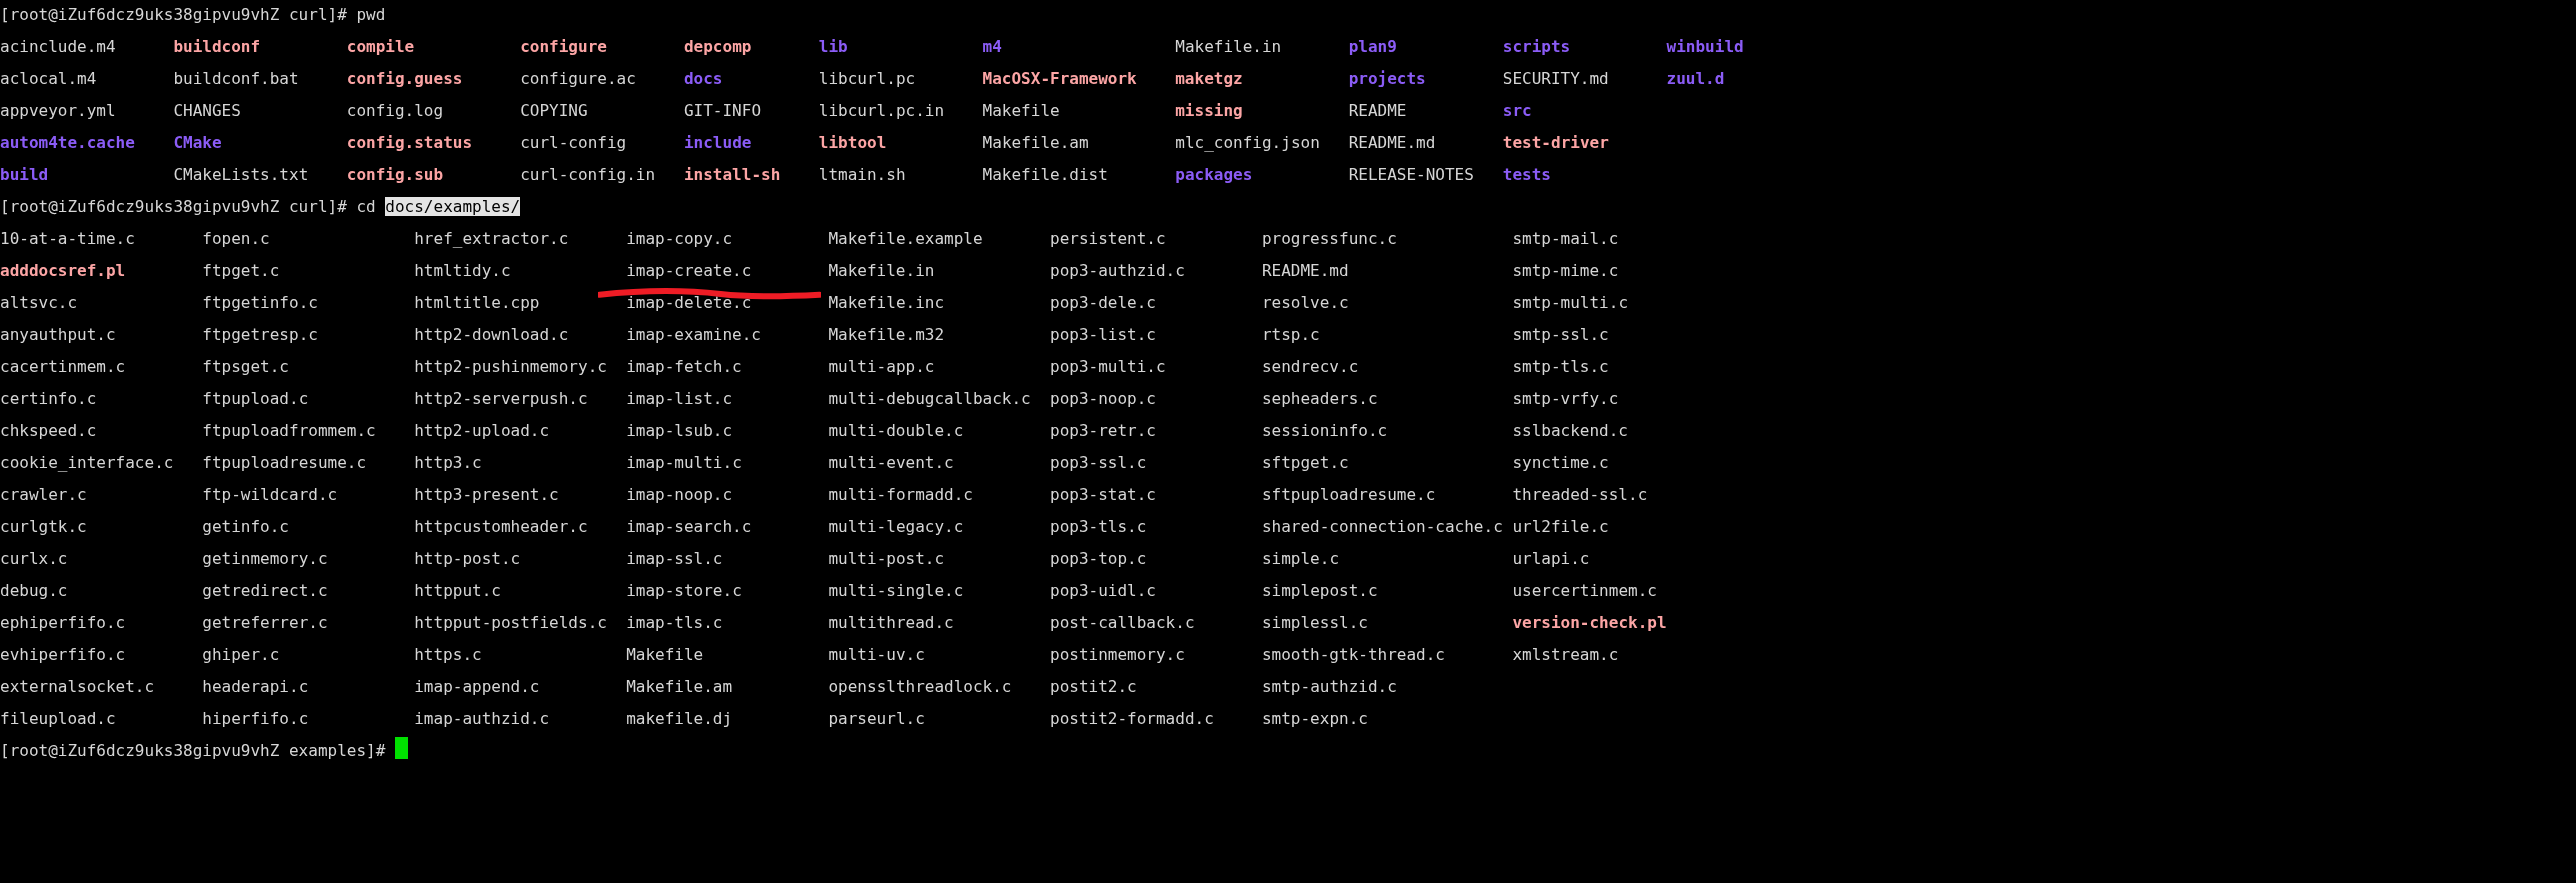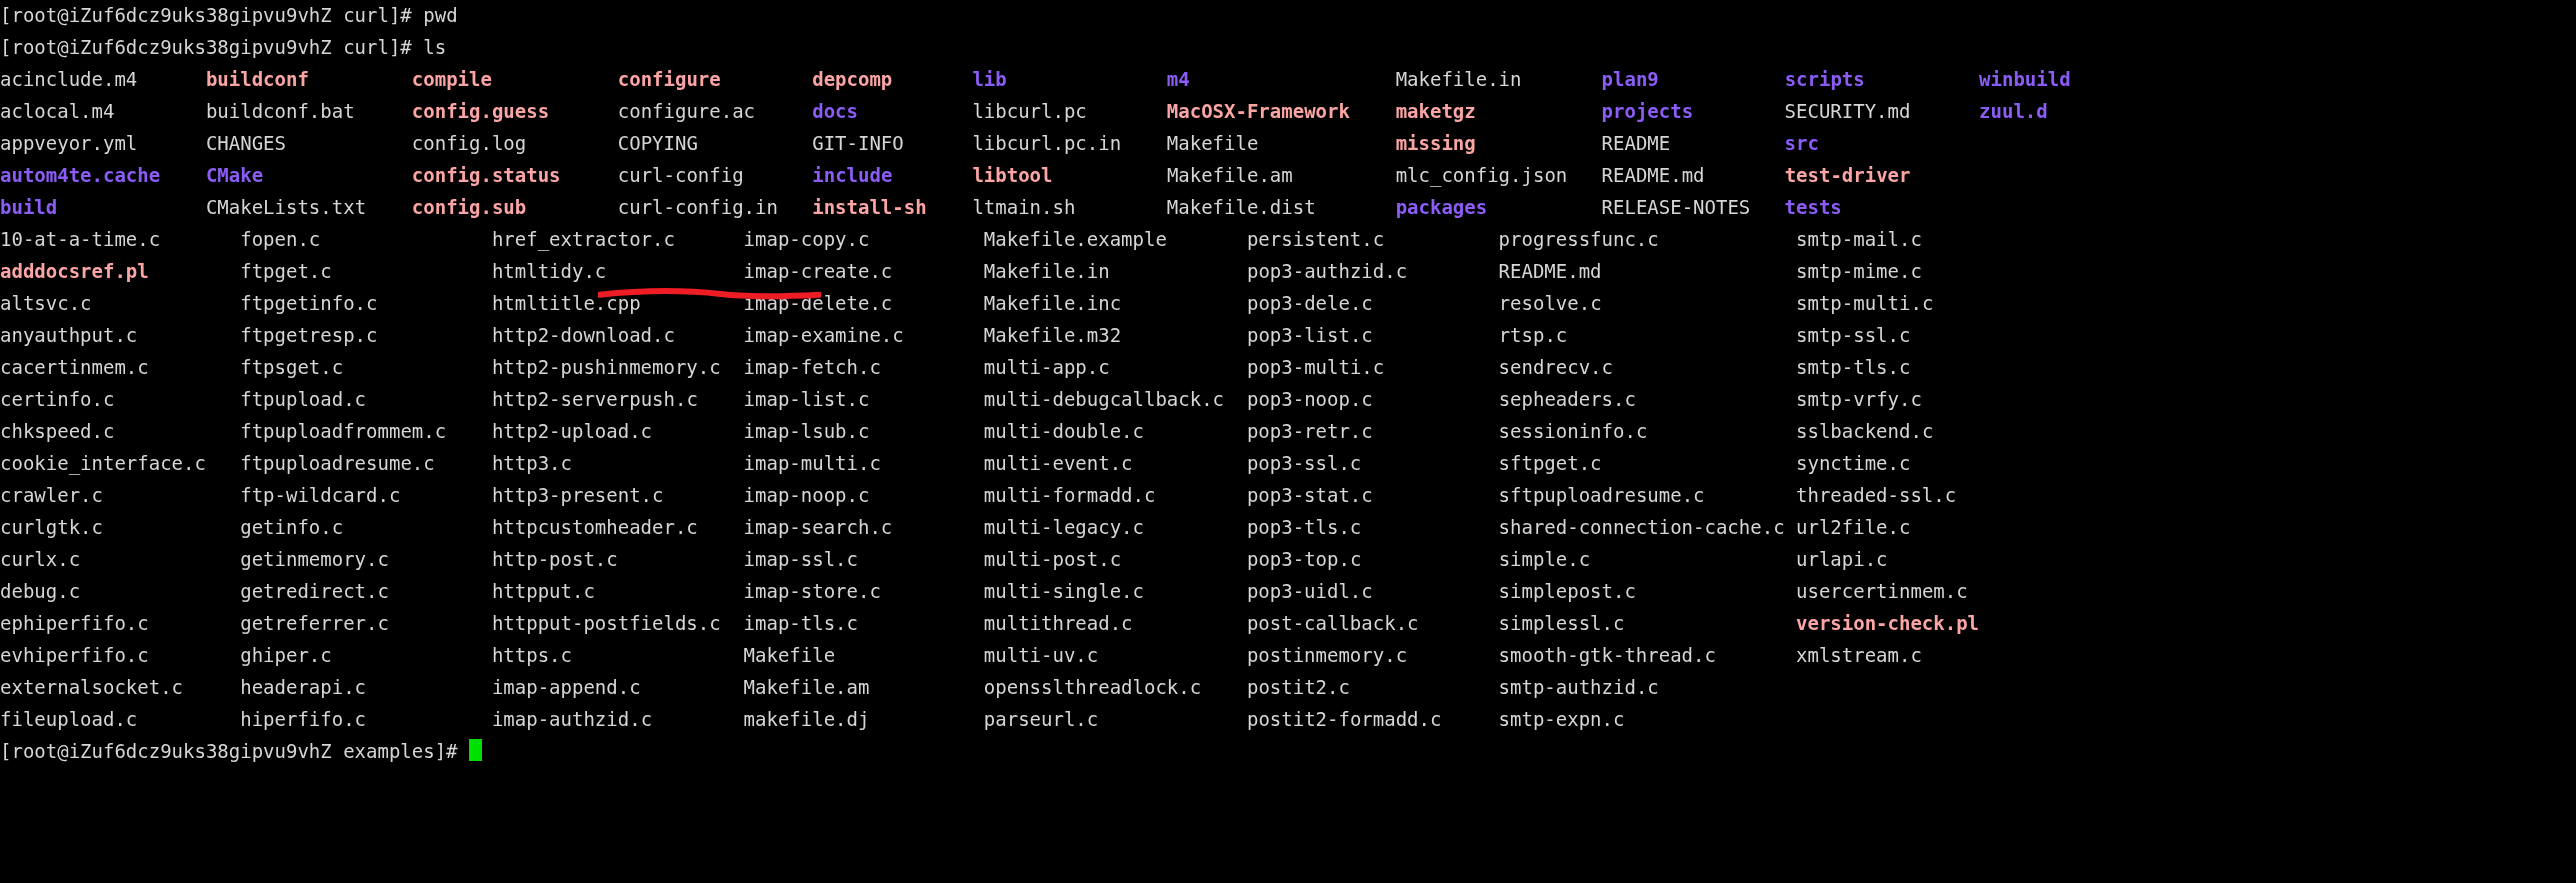--- a/index.html
+++ b/index.html
@@ -13,21 +13,21 @@
     overflow: hidden;
     font-family: "DejaVu Sans Mono", "Liberation Mono", monospace;
   }
   #terminal {
     position: relative;
     width: 2264px;
     height: 884px;
     background: #000000;
     padding: 0;
     box-sizing: border-box;
-    font-size: 19px;
+    font-size: 16px;
     line-height: 32px;
     letter-spacing: 0px;
   }
   .line {
     white-space: pre;
     color: #d6d6d6;
     height: 32px;
     display: block;
     margin: 0;
     padding: 0;
@@ -66,30 +66,30 @@
 </head>
 <body>
 
 <div id="terminal">
 
   <div id="topline"></div>
 
   <div class="line" style="margin-top:-1.5px;"><span class="w">[root@iZuf6dcz9uks38gipvu9vhZ curl]# </span><span class="w">pwd</span></div>
 
 
-  <div class="line"><span class="w">[root@iZuf6dcz9uks38gipvu9vhZ curl]# </span><span class="w">ls</span></div>
 
   <div id="curl-ls">
       <div class="line"><span class="w">acinclude.m4</span><span>      </span><span class="g">buildconf</span><span>         </span><span class="g">compile</span><span>           </span><span class="g">configure</span><span>        </span><span class="g">depcomp</span><span>       </span><span class="b">lib</span><span>              </span><span class="b">m4</span><span>                  </span><span class="w">Makefile.in</span><span>       </span><span class="b">plan9</span><span>           </span><span class="b">scripts</span><span>          </span><span class="b">winbuild</span></div>
       <div class="line"><span class="w">aclocal.m4</span><span>        </span><span class="w">buildconf.bat</span><span>     </span><span class="g">config.guess</span><span>      </span><span class="w">configure.ac</span><span>     </span><span class="b">docs</span><span>          </span><span class="w">libcurl.pc</span><span>       </span><span class="g">MacOSX-Framework</span><span>    </span><span class="g">maketgz</span><span>           </span><span class="b">projects</span><span>        </span><span class="w">SECURITY.md</span><span>      </span><span class="b">zuul.d</span></div>
       <div class="line"><span class="w">appveyor.yml</span><span>      </span><span class="w">CHANGES</span><span>           </span><span class="w">config.log</span><span>        </span><span class="w">COPYING</span><span>          </span><span class="w">GIT-INFO</span><span>      </span><span class="w">libcurl.pc.in</span><span>    </span><span class="w">Makefile</span><span>            </span><span class="g">missing</span><span>           </span><span class="w">README</span><span>          </span><span class="b">src</span></div>
       <div class="line"><span class="b">autom4te.cache</span><span>    </span><span class="b">CMake</span><span>             </span><span class="g">config.status</span><span>     </span><span class="w">curl-config</span><span>      </span><span class="b">include</span><span>       </span><span class="g">libtool</span><span>          </span><span class="w">Makefile.am</span><span>         </span><span class="w">mlc_config.json</span><span>   </span><span class="w">README.md</span><span>       </span><span class="g">test-driver</span></div>
       <div class="line"><span class="b">build</span><span>             </span><span class="w">CMakeLists.txt</span><span>    </span><span class="g">config.sub</span><span>        </span><span class="w">curl-config.in</span><span>   </span><span class="g">install-sh</span><span>    </span><span class="w">ltmain.sh</span><span>        </span><span class="w">Makefile.dist</span><span>       </span><span class="b">packages</span><span>          </span><span class="w">RELEASE-NOTES</span><span>   </span><span class="b">tests</span></div>
     </div>
 
+  <div class="line"><span class="w">[root@iZuf6dcz9uks38gipvu9vhZ curl]# </span><span class="w">cd </span><span class="sel">docs/examples/</span></div>
 
 
   <div id="examples-ls">
       <div class="line"><span class="w">10-at-a-time.c</span><span>       </span><span class="w">fopen.c</span><span>               </span><span class="w">href_extractor.c</span><span>      </span><span class="w">imap-copy.c</span><span>          </span><span class="w">Makefile.example</span><span>       </span><span class="w">persistent.c</span><span>          </span><span class="w">progressfunc.c</span><span>            </span><span class="w">smtp-mail.c</span></div>
       <div class="line"><span class="g">adddocsref.pl</span><span>        </span><span class="w">ftpget.c</span><span>              </span><span class="w">htmltidy.c</span><span>            </span><span class="w">imap-create.c</span><span>        </span><span class="w">Makefile.in</span><span>            </span><span class="w">pop3-authzid.c</span><span>        </span><span class="w">README.md</span><span>                 </span><span class="w">smtp-mime.c</span></div>
       <div class="line"><span class="w">altsvc.c</span><span>             </span><span class="w">ftpgetinfo.c</span><span>          </span><span class="w">htmltitle.cpp</span><span>         </span><span class="w">imap-delete.c</span><span>        </span><span class="w">Makefile.inc</span><span>           </span><span class="w">pop3-dele.c</span><span>           </span><span class="w">resolve.c</span><span>                 </span><span class="w">smtp-multi.c</span></div>
       <div class="line"><span class="w">anyauthput.c</span><span>         </span><span class="w">ftpgetresp.c</span><span>          </span><span class="w">http2-download.c</span><span>      </span><span class="w">imap-examine.c</span><span>       </span><span class="w">Makefile.m32</span><span>           </span><span class="w">pop3-list.c</span><span>           </span><span class="w">rtsp.c</span><span>                    </span><span class="w">smtp-ssl.c</span></div>
       <div class="line"><span class="w">cacertinmem.c</span><span>        </span><span class="w">ftpsget.c</span><span>             </span><span class="w">http2-pushinmemory.c</span><span>  </span><span class="w">imap-fetch.c</span><span>         </span><span class="w">multi-app.c</span><span>            </span><span class="w">pop3-multi.c</span><span>          </span><span class="w">sendrecv.c</span><span>                </span><span class="w">smtp-tls.c</span></div>
       <div class="line"><span class="w">certinfo.c</span><span>           </span><span class="w">ftpupload.c</span><span>           </span><span class="w">http2-serverpush.c</span><span>    </span><span class="w">imap-list.c</span><span>          </span><span class="w">multi-debugcallback.c</span><span>  </span><span class="w">pop3-noop.c</span><span>           </span><span class="w">sepheaders.c</span><span>              </span><span class="w">smtp-vrfy.c</span></div>
       <div class="line"><span class="w">chkspeed.c</span><span>           </span><span class="w">ftpuploadfrommem.c</span><span>    </span><span class="w">http2-upload.c</span><span>        </span><span class="w">imap-lsub.c</span><span>          </span><span class="w">multi-double.c</span><span>         </span><span class="w">pop3-retr.c</span><span>           </span><span class="w">sessioninfo.c</span><span>             </span><span class="w">sslbackend.c</span></div>

